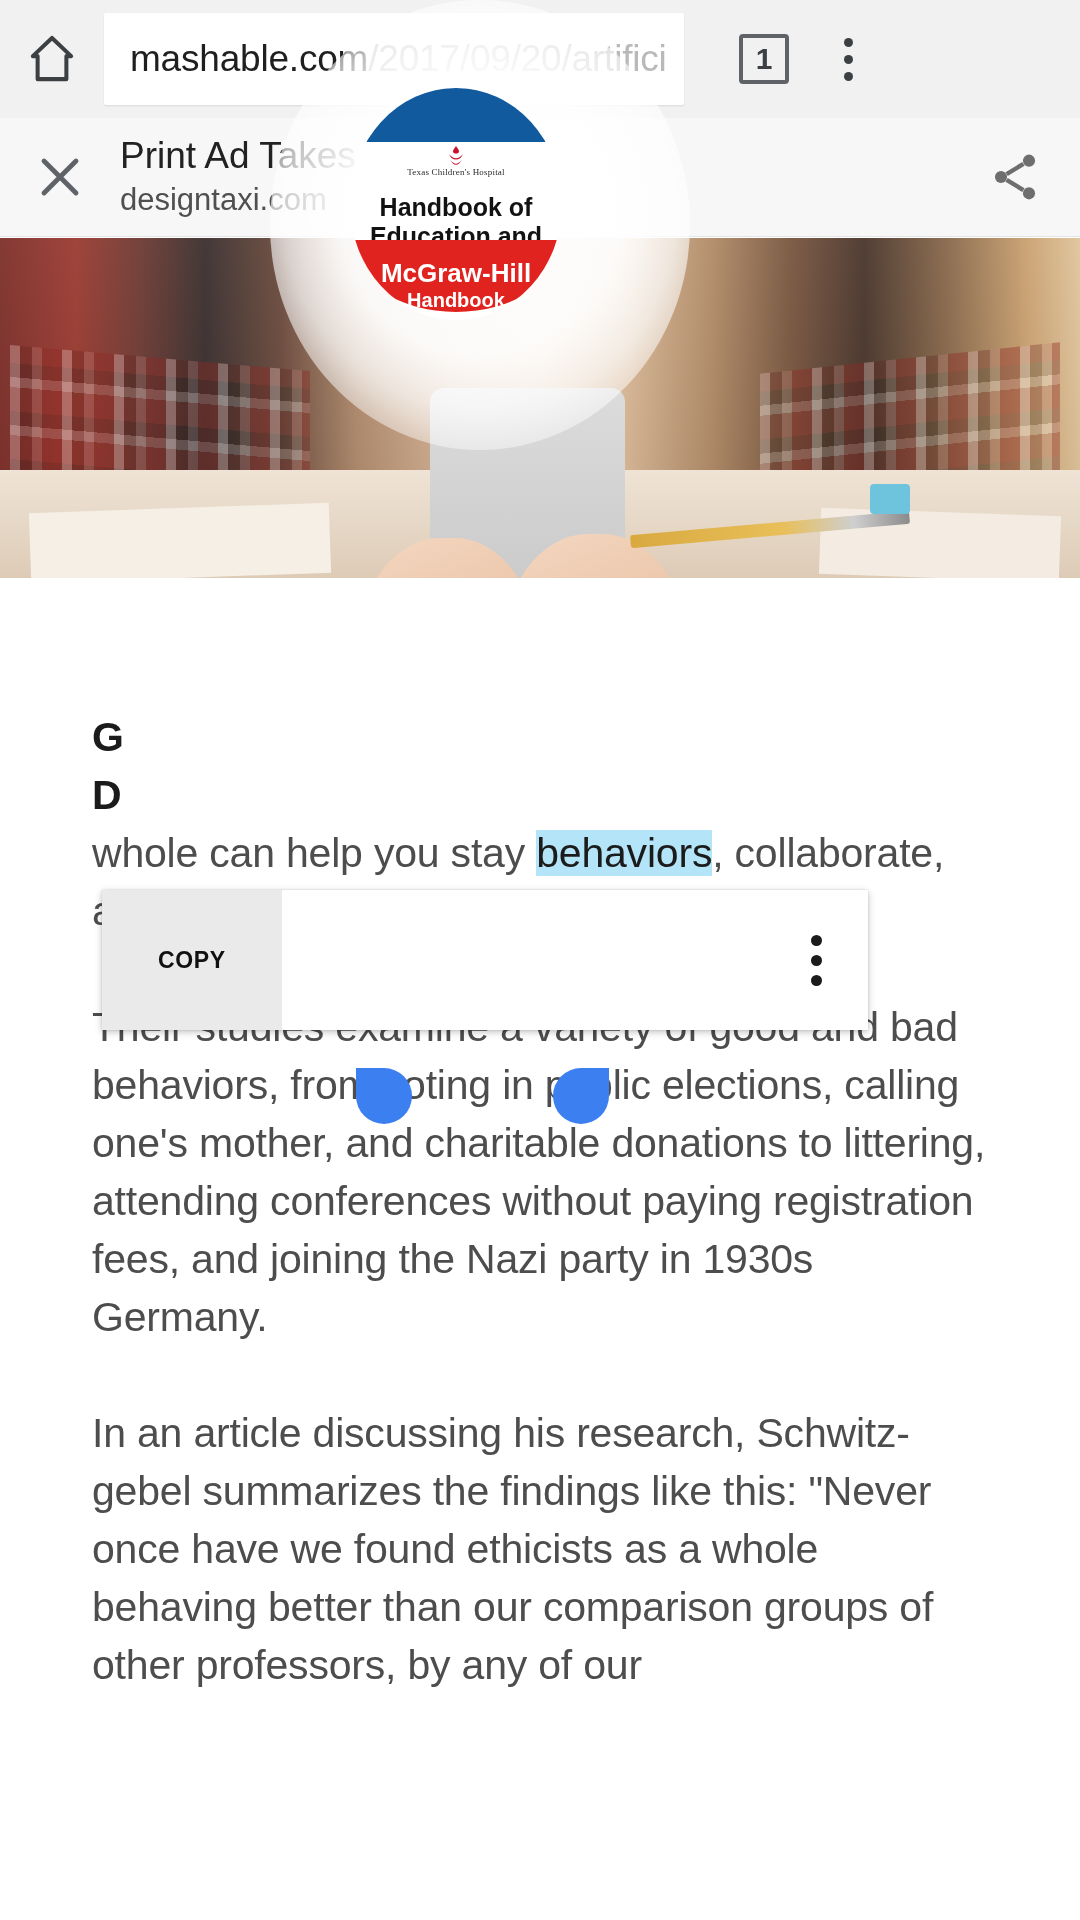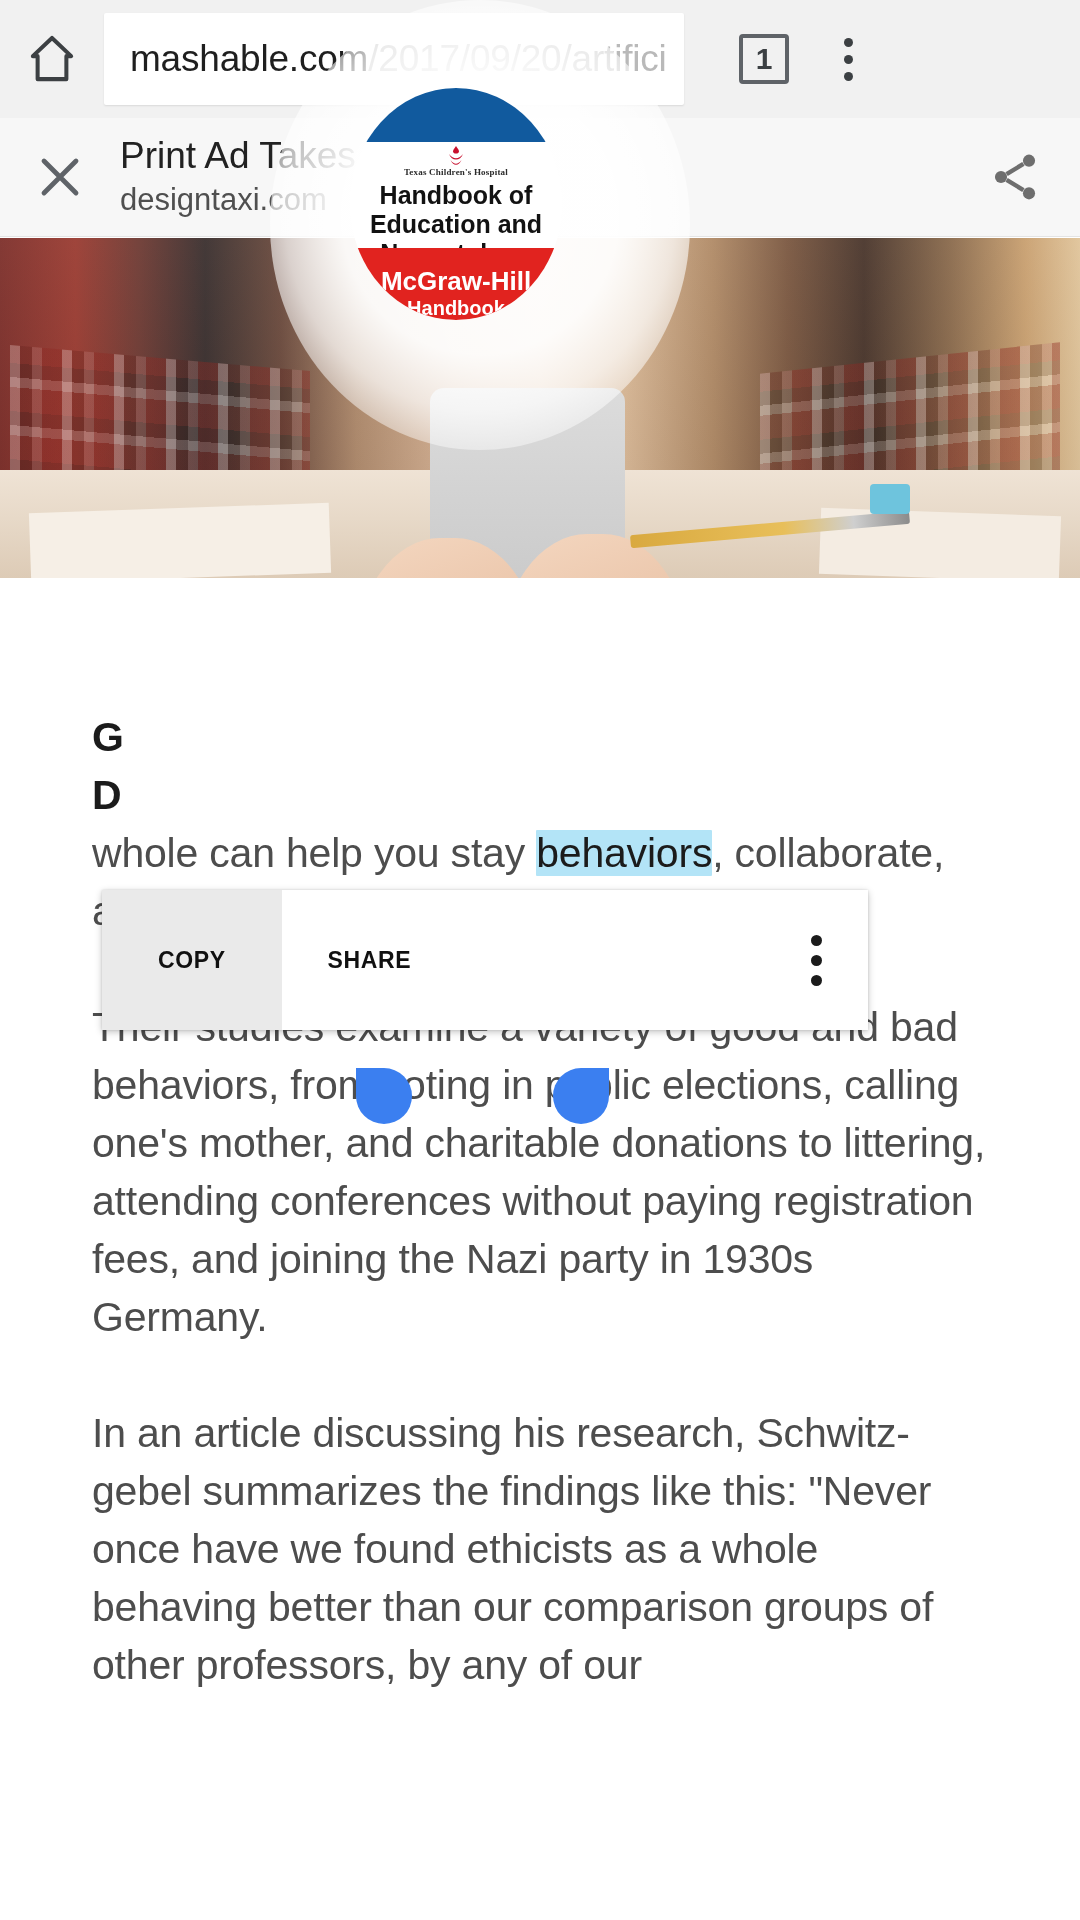--- a/index.html
+++ b/index.html
@@ -176,30 +176,30 @@
     width: 212px; height: 54px;
     background: #115a9e;
     border-radius: 50% 50% 0 0 / 100% 100% 0 0;
     flex: none;
   }
   .ad-hospital {
     margin-top: 3px; text-align: center; flex: none;
   }
   .ad-flame { display: block; margin: 0 auto; width: 26px; height: 22px; }
   .ad-hosp-text {
-    font-size: 9px; font-weight: 700; color: #2b2b2b;
+    font-size: 9px; font-weight: 400; color: #2b2b2b;
     font-family: "Liberation Serif", serif; letter-spacing: .2px;
   }
   .ad-book-title {
-    margin-top: 4px;
+    margin-top: 16px;
     font-size: 25px; font-weight: 700; color: #121212;
     line-height: 29px; text-align: center; flex: none;
   }
   .ad-red {
-    position: absolute; left: 0; bottom: 0;
+    position: absolute; left: 0; bottom: 8px;
     width: 212px; height: 72px;
     background: #e1231f;
     border-radius: 0 0 50% 50% / 0 0 100% 100%;
     display: flex; flex-direction: column;
     align-items: center; justify-content: flex-end;
     padding-top: 17px;
   }
   .ad-mcgraw {
     font-size: 26px; font-weight: 700; color: #ffffff; line-height: 30px;
   }
@@ -369,19 +369,18 @@
     <p class="body-para" style="margin-top:58px">In an article discussing his research, Schwitz-gebel summarizes the findings like this: "Never once have we found ethicists as a whole behaving better than our comparison groups of other professors, by any of our</p>
 
   </div>
 </div>
 
 <div class="sel-handle" id="sel-handle-left"></div>
 <div class="sel-handle" id="sel-handle-right"></div>
 
 <div id="selection-menu">
   <div class="menu-item" id="menu-copy">COPY</div>
-  <div class="menu-item" id="menu-share">SHARE</div>
   <div id="menu-overflow">
     <span class="dot"></span>
     <span class="dot"></span>
     <span class="dot"></span>
   </div>
 </div>
 
 </body></html>

